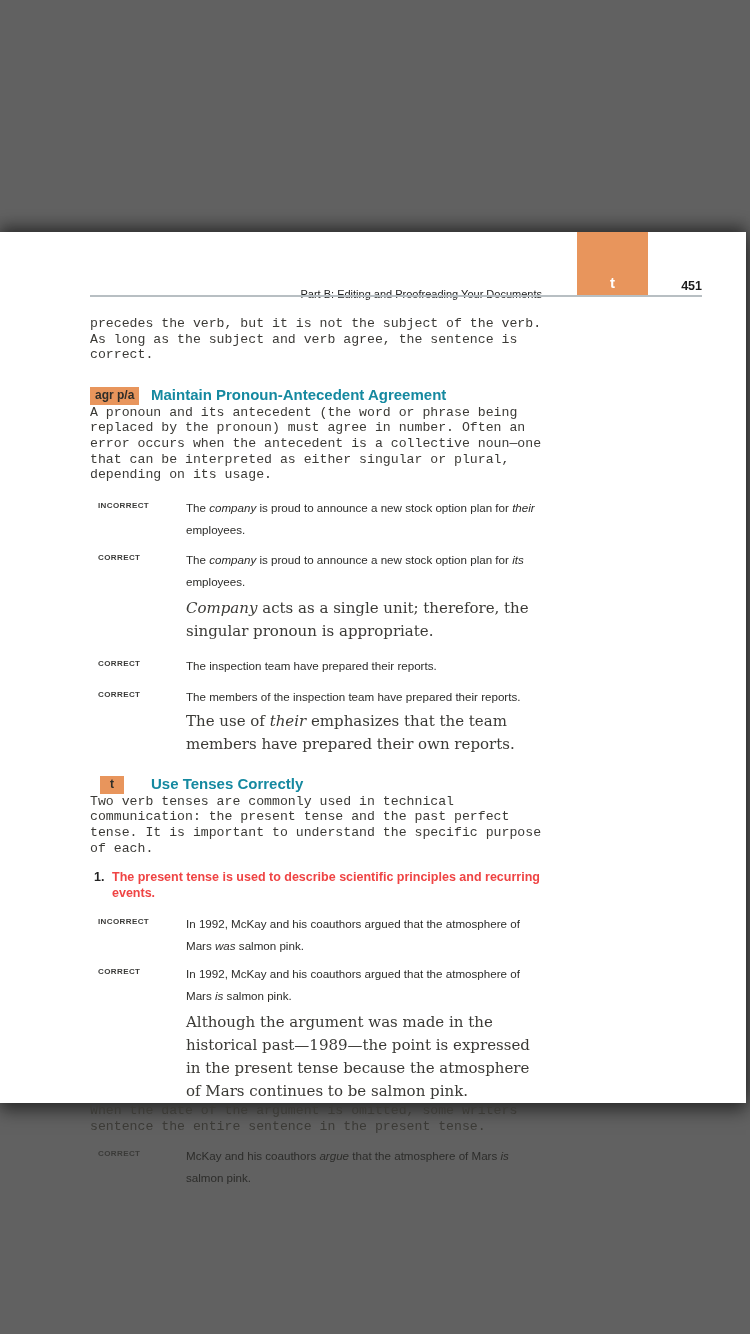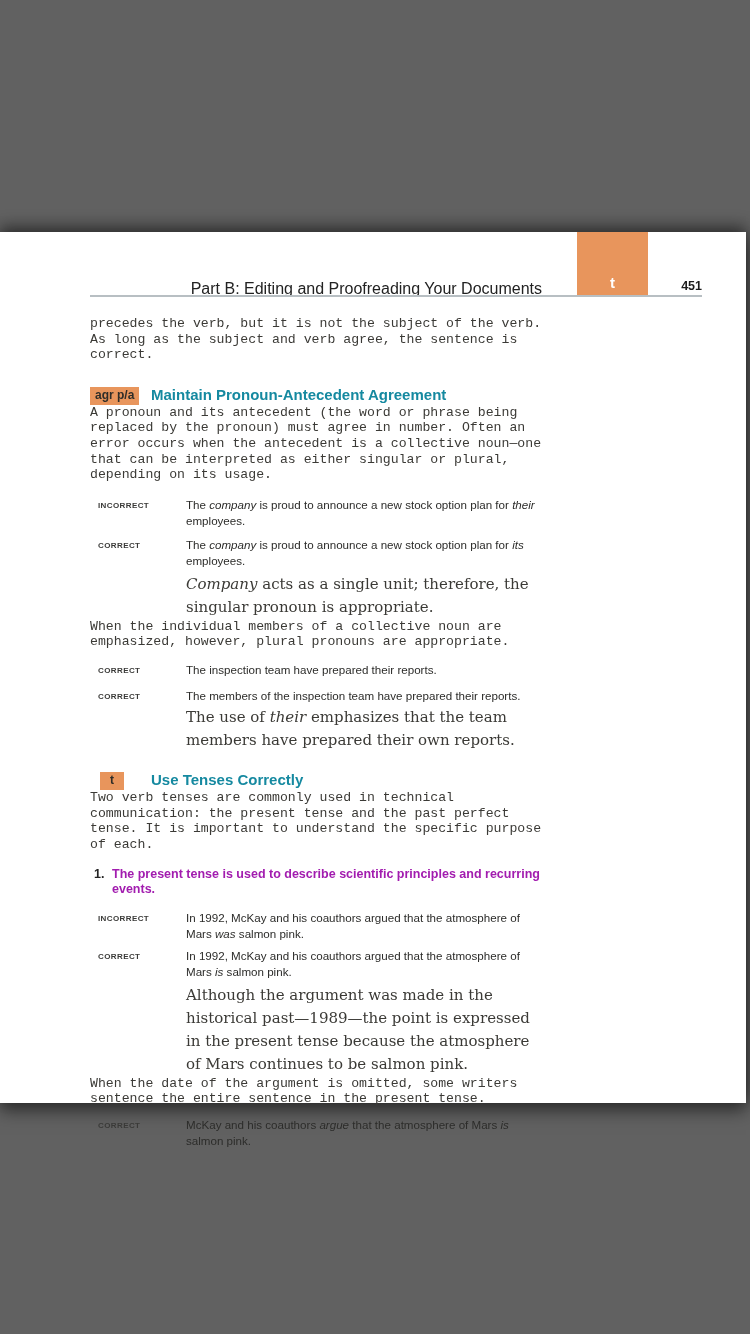--- a/index.html
+++ b/index.html
@@ -23,22 +23,22 @@
     box-shadow:0 -6px 14px rgba(0,0,0,0.45), 0 8px 16px rgba(0,0,0,0.5);
   }
   .chapter-tab{
     position:absolute;top:0;right:98px;width:71px;height:64px;
     background:var(--orange);
     display:flex;align-items:flex-end;justify-content:center;
     padding-bottom:5px;
     color:#ffffff;font-weight:bold;font-size:15px;
   }
   .running-title{
-    position:absolute;top:48px;right:204px;
-    font-size:16px;color:#222222;white-space:nowrap;
+    position:absolute;top:56px;right:204px;
+    font-size:11px;color:#222222;white-space:nowrap;
   }
   .page-number{
     position:absolute;top:47px;right:44px;
     font-size:12.5px;font-weight:bold;color:#1c1c1c;
   }
   .header-rule{
     position:absolute;left:90px;top:63px;width:612px;height:2px;
     background:var(--rule);
   }
   .content{
@@ -61,33 +61,33 @@
     font-weight:bold;font-size:15px;line-height:19px;color:var(--teal);
   }
   .example{display:flex;margin-left:8px;}
   .ex-label{
     flex:0 0 88px;
     font-size:8px;font-weight:bold;letter-spacing:0.4px;
     color:#3a3a38;line-height:15.6px;padding-top:1px;
   }
   .ex-body{
     flex:1;
-    font-size:11.6px;line-height:16px;color:#2c2c2a;
+    font-size:11.6px;line-height:22px;color:#2c2c2a;
   }
   .ex-body em{font-style:italic;}
   .explain{
     font-family:"DejaVu Serif",serif;
     font-size:15px;line-height:23px;color:var(--ink);
   }
   .list-item{display:flex;margin-left:4px;}
   .list-num{
     flex:0 0 18px;font-weight:bold;font-size:12.5px;line-height:15.6px;color:#232323;
   }
   .list-text{
-    flex:1;font-weight:bold;font-size:12.5px;line-height:15.6px;color:#a21caf;
+    flex:1;font-weight:bold;font-size:12.5px;line-height:15.6px;color:#ef4444;
   }
   .mt2{margin-top:2px;} .mt4{margin-top:4px;} .mt6{margin-top:6px;}
   .mt8{margin-top:8px;} .mt9{margin-top:9px;} .mt10{margin-top:10px;}
   .mt12{margin-top:12px;} .mt14{margin-top:14px;} .mt18{margin-top:18px;}
   .mt22{margin-top:22px;}
 </style>
 </head>
 <body>
 
 <div class="stage">
@@ -117,21 +117,20 @@
       </div>
       <div class="example mt8">
         <span class="ex-label">CORRECT</span>
         <span class="ex-body">The <em>company</em> is proud to announce a new stock option plan for <em>its</em> employees.</span>
       </div>
       <div class="example mt4">
         <span class="ex-label"></span>
         <span class="ex-body explain"><em>Company</em> acts as a single unit; therefore, the singular pronoun is appropriate.</span>
       </div>
 
-      <p class="body mt6">When the individual members of a collective noun are emphasized, however, plural pronouns are appropriate.</p>
 
       <div class="example mt12">
         <span class="ex-label">CORRECT</span>
         <span class="ex-body">The inspection team have prepared their reports.</span>
       </div>
       <div class="example mt9">
         <span class="ex-label">CORRECT</span>
         <span class="ex-body">The members of the inspection team have prepared their reports.</span>
       </div>
       <div class="example mt2">

